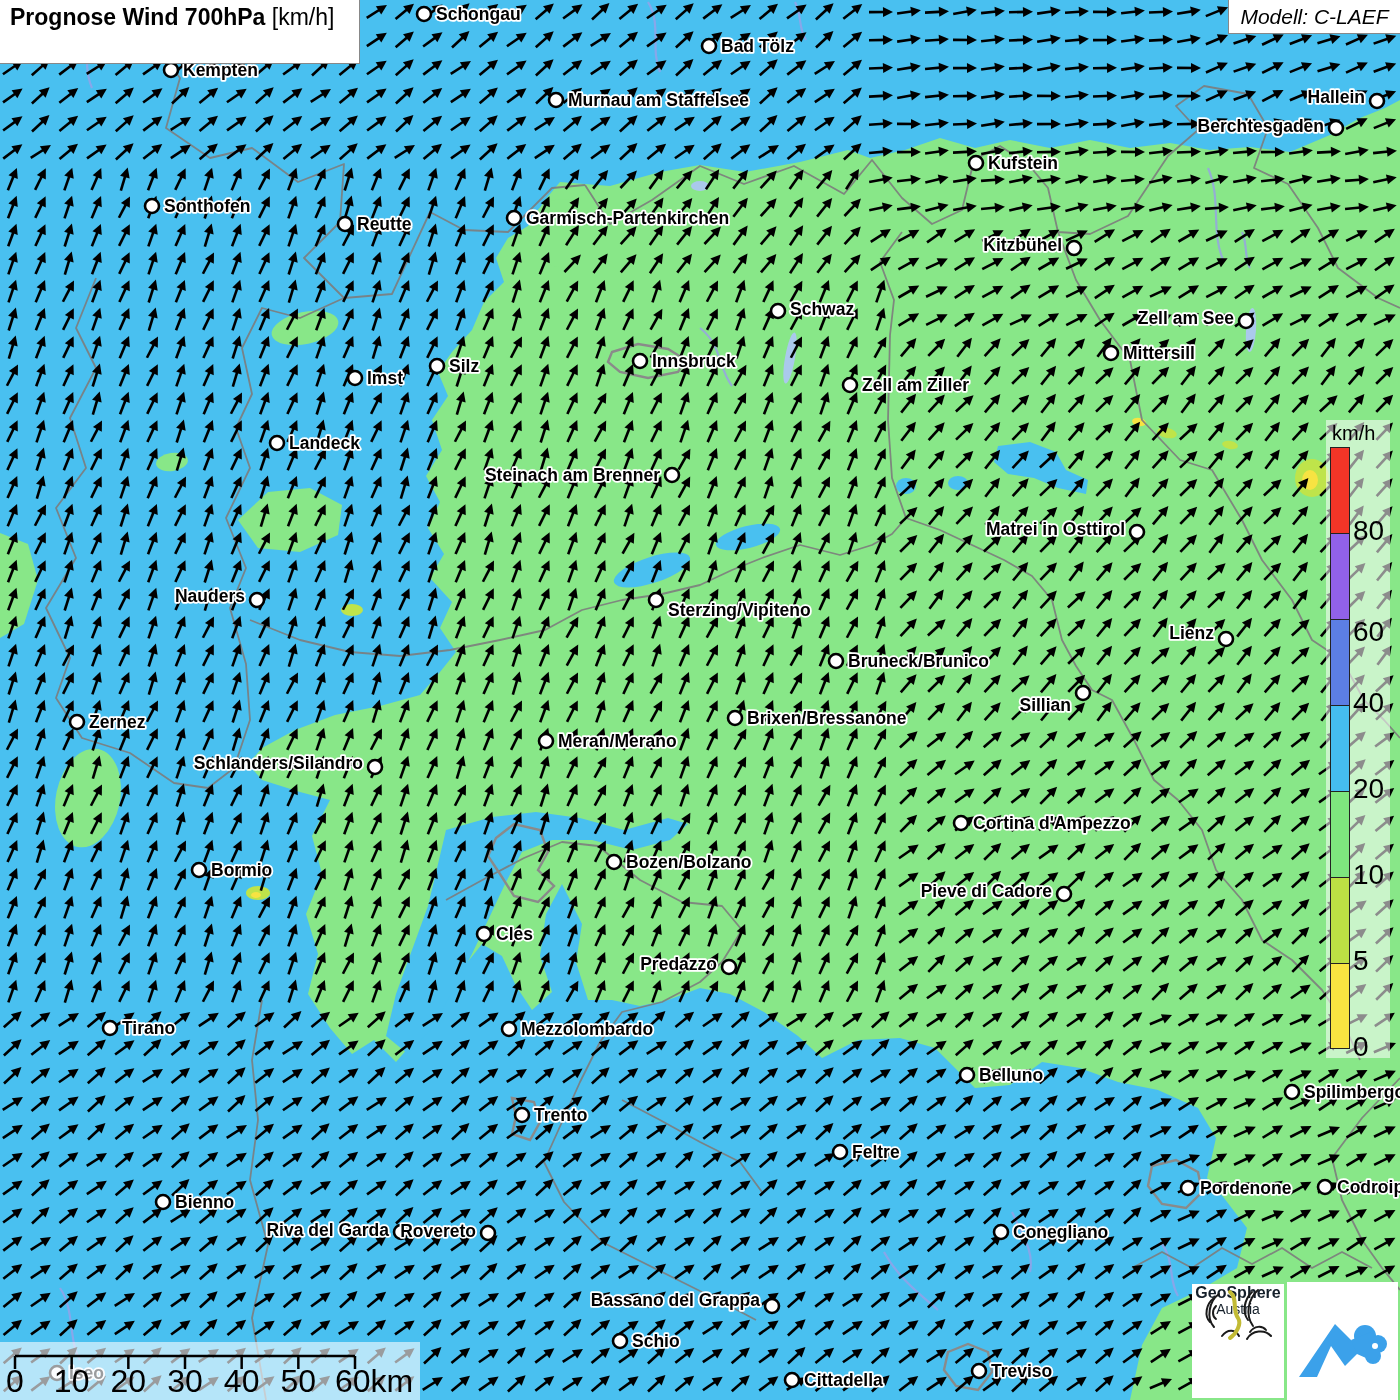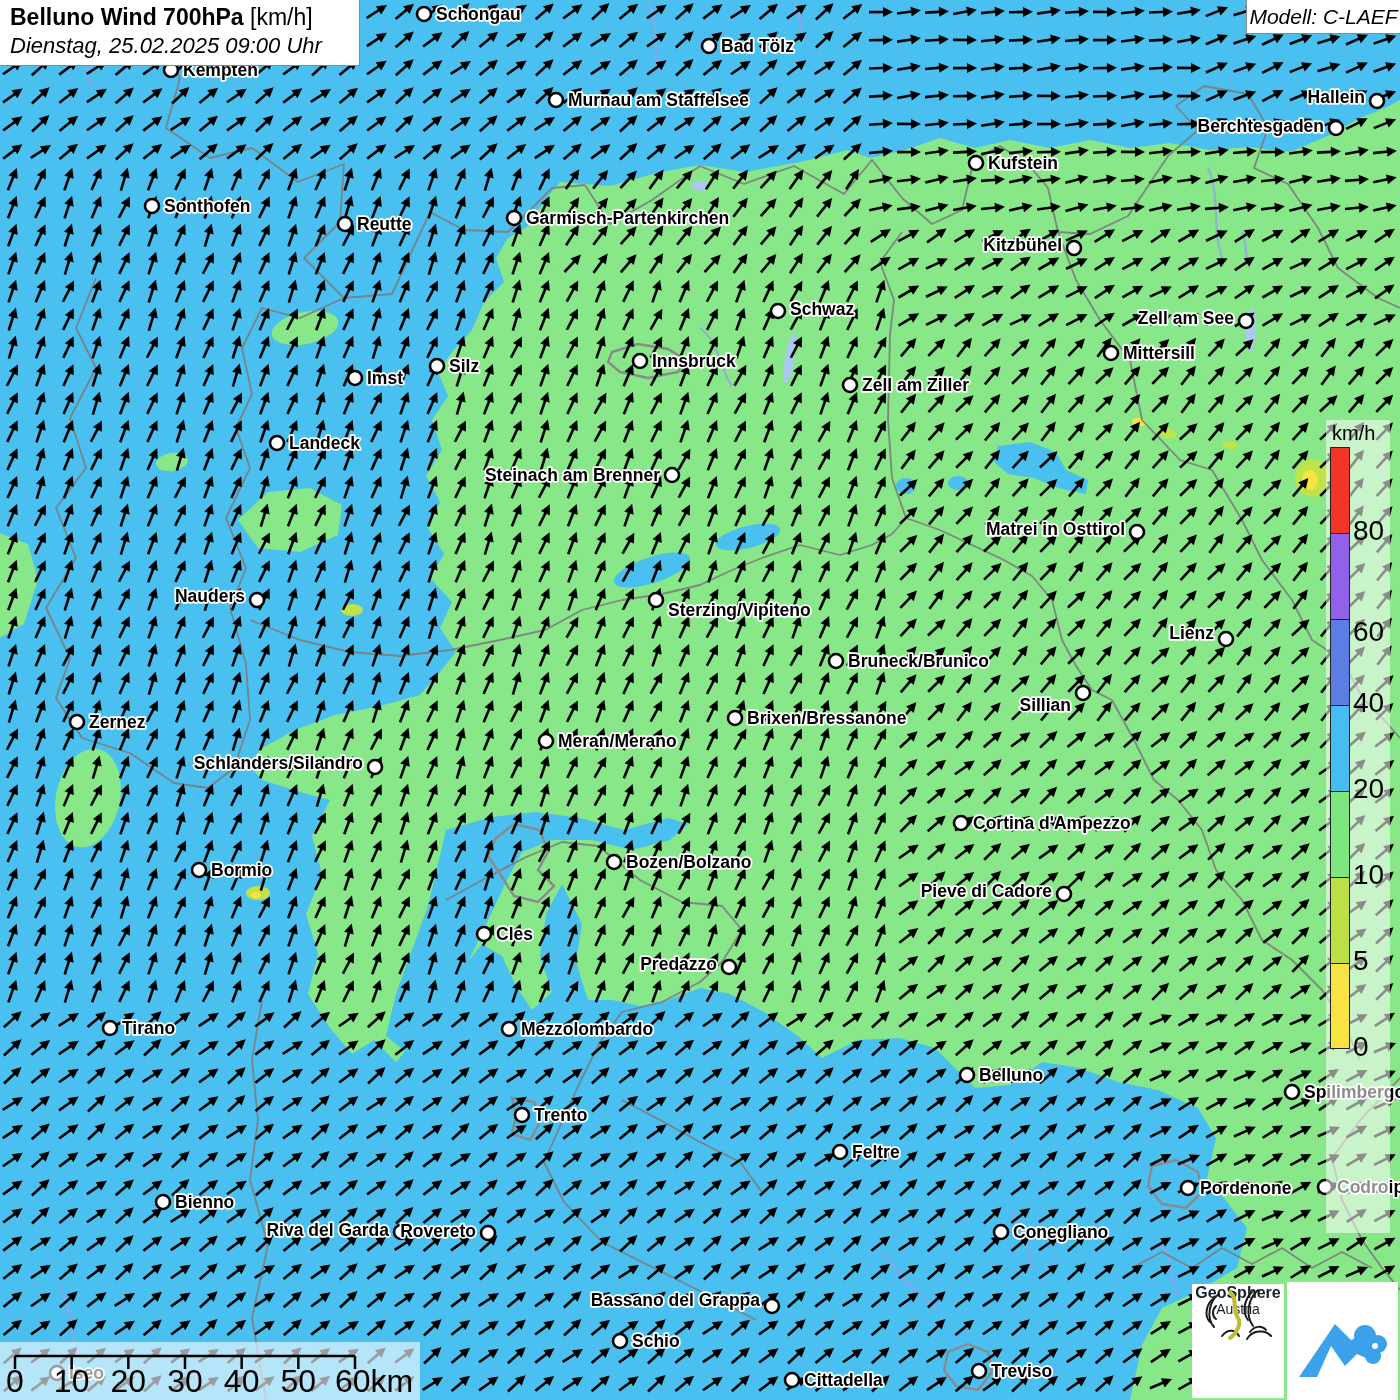--- a/index.html
+++ b/index.html
@@ -6,25 +6,25 @@
   .stage{position:relative;width:1400px;height:1400px;overflow:hidden;
          font-family:"Liberation Sans",sans-serif;background:#49c0f0;}
   .stage svg{position:absolute;left:0;top:0;}
   .overlay{position:absolute;box-sizing:border-box;}
   .title-box{left:0;top:0;width:360px;min-height:64px;background:#fff;
              border-right:1px solid #888;border-bottom:1px solid #888;
              padding:4px 10px 6px 10px;color:#000;}
   .title-line1{font-size:23px;}
   .title-line1 .bold{font-weight:bold;}
   .title-line2{font-size:22px;font-style:italic;margin-top:2px;}
-  .model-box{right:0;top:0;width:154px;height:34px;background:#fff;
+  .model-box{right:0;top:0;width:172px;height:34px;background:#fff;
              border-left:1px solid #888;border-bottom:1px solid #888;
              font-size:21px;font-style:italic;display:flex;align-items:center;
              justify-content:center;color:#000;}
-  .legend{left:1326px;top:420px;width:64px;height:813px;
+  .legend{left:1326px;top:420px;width:64px;height:638px;
           background:rgba(255,255,255,0.55);}
   .legend-unit{position:absolute;left:6px;top:2px;font-size:20px;color:#000;}
   .legend-bar{position:absolute;left:4px;top:27px;width:20px;}
   .legend-seg{width:20px;height:86px;border:1px solid #222;box-sizing:border-box;
               border-bottom:none;}
   .legend-seg:last-child{border-bottom:1px solid #222;}
   .legend-label{position:absolute;left:27px;font-size:28px;color:#000;}
   .scalebar{left:0;top:1342px;width:420px;height:58px;
             background:rgba(248,252,255,0.62);}
   .geo-logo{left:1192px;top:1284px;width:92px;height:114px;background:#fff;
@@ -2823,22 +2823,21 @@
           <text x="804" y="1386" text-anchor="start" fill="#000" stroke="#fff" stroke-width="3.5" paint-order="stroke" stroke-linejoin="round">Cittadella</text>
         </g>
         <g>
           <circle cx="57" cy="1373" r="7" fill="#fff" stroke="#000" stroke-width="2.6"></circle>
           <text x="69" y="1379" text-anchor="start" fill="#000" stroke="#fff" stroke-width="3.5" paint-order="stroke" stroke-linejoin="round">Iseo</text>
         </g>
       </g>
     </svg>
 
   <div class="overlay title-box">
-    <div class="title-line1"><span class="bold">Belluno Wind 700hPa</span> <span>[km/h]</span></div>
-    <div class="title-line2">Dienstag, 25.02.2025 09:00 Uhr</div>
+    <div class="title-line1"><span class="bold">Prognose Wind 700hPa</span> <span>[km/h]</span></div>
   </div>
 
   <div class="overlay model-box">Modell: C-LAEF</div>
 
   <div class="overlay legend" id="legend">
     <div class="legend-unit">km/h</div>
     <div class="legend-bar" id="legend-bar">
         <div class="legend-seg" style="background:#f23527"></div>
         <div class="legend-seg" style="background:#9161ea"></div>
         <div class="legend-seg" style="background:#5c7ee4"></div>

